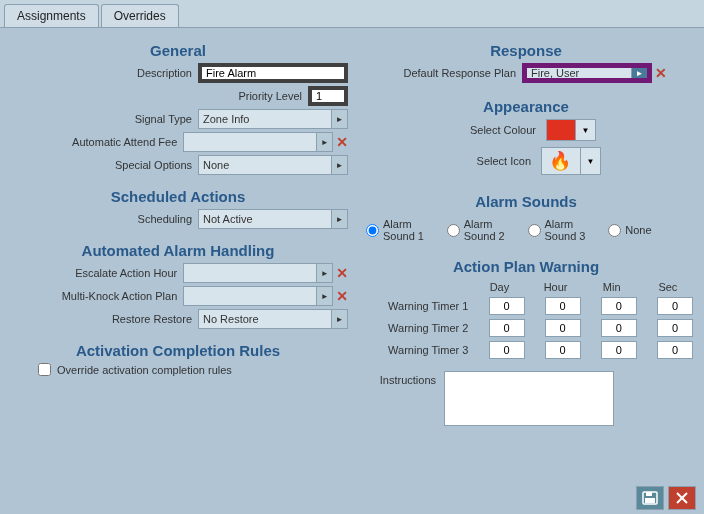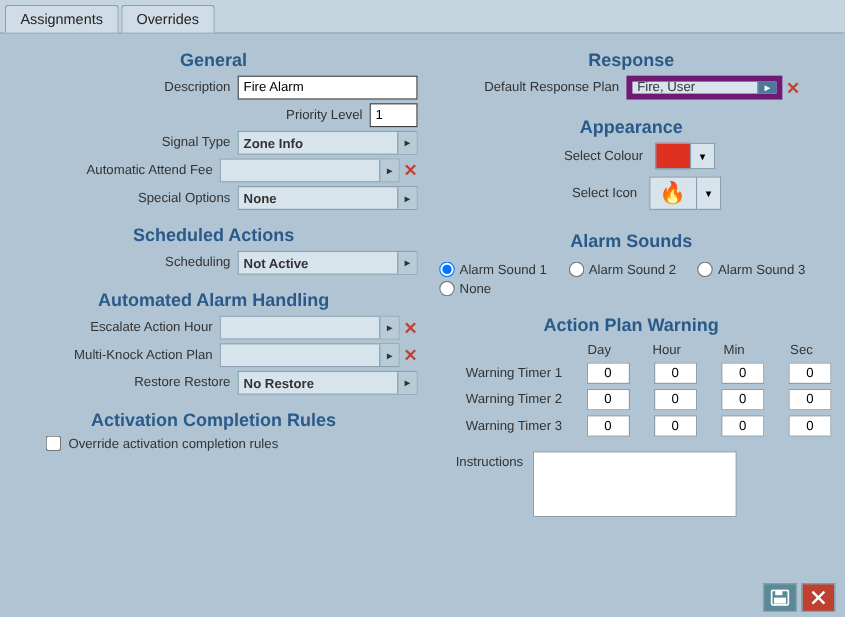--- a/index.html
+++ b/index.html
@@ -77,40 +77,39 @@
       justify-content: flex-end;
     }
     .form-label {
       text-align: right;
       color: #333;
       margin-right: 6px;
       min-width: 130px;
       font-size: 11px;
     }
     .form-input {
-      border: 1px solid #404040;
+      border: 4px solid #404040;
       background: white;
       padding: 2px 4px;
       font-size: 11px;
       height: 20px;
     }
     .form-input-wide {
       width: 150px;
     }
     .form-input-small {
       width: 40px;
     }
     .dropdown-container {
       display: flex;
-      align-items: flex-end;
+      align-items: center;
       background: #d8e4ec;
       border: 1px solid #8aa0b0;
       height: 20px;
       width: 150px;
-      font-weight: bold;
     }
     .dropdown-text {
       flex: 1;
       padding: 2px 4px;
       font-size: 11px;
       color: #333;
     }
     .dropdown-arrow {
       width: 16px;
       height: 100%;
@@ -224,21 +223,21 @@
       border-left: none;
       display: flex;
       align-items: center;
       justify-content: center;
       cursor: pointer;
       font-size: 8px;
     }
     
     .alarm-sounds-grid {
       display: grid;
-      grid-template-columns: 1fr 1fr 1fr;
+      grid-template-columns: 1fr 1fr 1fr 1fr;
       gap: 3px;
       padding: 4px 10px;
     }
     .radio-row {
       display: flex;
       align-items: center;
       gap: 4px;
       font-size: 11px;
       color: #333;
     }

